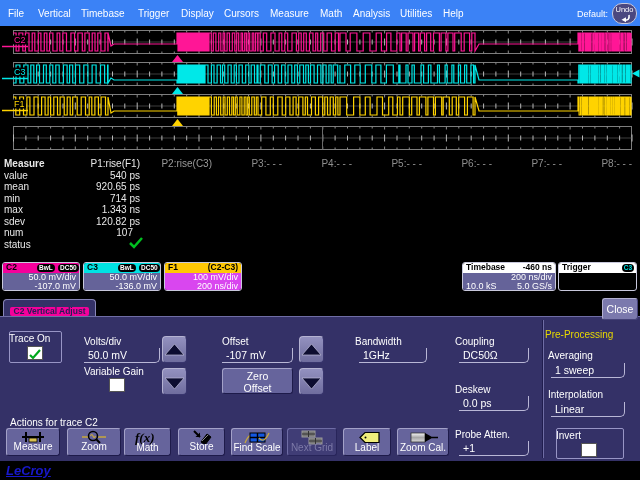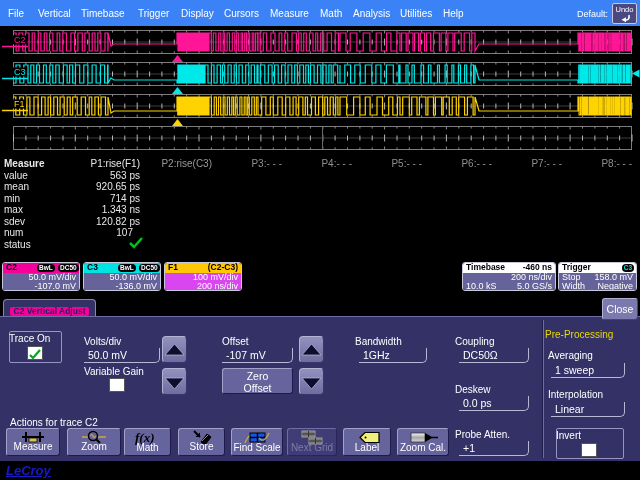--- a/index.html
+++ b/index.html
@@ -1,19 +1,19 @@
 <!DOCTYPE html>
 <html><head><meta charset="utf-8"><style>
 *{margin:0;padding:0;box-sizing:border-box;}
 html,body{width:640px;height:480px;overflow:hidden;background:#000;}
 body{font-family:"Liberation Sans",sans-serif;position:relative;}
 .abs{position:absolute;}
 #menubar{left:0;top:0;width:640px;height:26px;background:#3b82f6;color:#fff;font-size:10px;}
 #menubar span.mi{position:absolute;top:7.5px;}
-#undo{left:612px;top:3px;width:25px;height:21px;background:#4b4880;border:1px solid #c8c8dc;border-radius:2px;color:#fff;font-size:7.5px;text-align:center;line-height:8px;padding-top:2px;}
+#undo{left:612px;top:3px;width:25px;height:21px;background:#4b4880;border:1px solid #c8c8dc;border-radius:10px;color:#fff;font-size:7.5px;text-align:center;line-height:8px;padding-top:2px;}
 .mrow{color:#e8e8e8;font-size:10px;}
 .mlab{left:4px;}
 .descbox{border:1px solid #c8c8dc;border-radius:3px;overflow:hidden;font-size:9.5px;}
 .deschdr{height:9.5px;color:#000;font-size:8.5px;line-height:9.5px;font-weight:bold;position:relative;}
 .descbody{background:#656399;color:#fff;text-align:right;padding:0 3px;font-size:9px;line-height:9.3px;}
 .badge{position:absolute;top:0.5px;background:#000;color:#fff;border-radius:4px;font-size:6.5px;font-weight:bold;line-height:8.5px;padding:0 2px;}
 #dlg{left:0;top:316px;width:640px;height:145px;background:#343167;border-top:1px solid #6f6da5;}
 .vlab{position:absolute;color:#fff;font-size:10px;text-align:left;}
 .vbox{position:absolute;height:15px;border-bottom:1px solid #b9b7d6;border-right:1px solid #b9b7d6;border-bottom-right-radius:5px;color:#fff;font-size:10.5px;line-height:14px;padding-left:4px;}
 .btn3{position:absolute;background:#66649c;border-top:1px solid #a3a1c8;border-left:1px solid #a3a1c8;border-bottom:1px solid #1e1b4a;border-right:1px solid #1e1b4a;border-radius:3px;color:#fff;font-size:10.5px;text-align:center;}
@@ -83,21 +83,21 @@
 <span class="abs mrow" style="left:4px;top:158px;font-weight:bold">Measure</span>
 <span class="abs mrow" style="right:500px;top:158px;color:#e8e8e8">P1:rise(F1)</span>
 <span class="abs mrow" style="right:428px;top:158px;color:#9a9a9a">P2:rise(C3)</span>
 <span class="abs mrow" style="right:358px;top:158px;color:#8f8f8f">P3:- - -</span>
 <span class="abs mrow" style="right:288px;top:158px;color:#8f8f8f">P4:- - -</span>
 <span class="abs mrow" style="right:218px;top:158px;color:#8f8f8f">P5:- - -</span>
 <span class="abs mrow" style="right:148px;top:158px;color:#8f8f8f">P6:- - -</span>
 <span class="abs mrow" style="right:78px;top:158px;color:#8f8f8f">P7:- - -</span>
 <span class="abs mrow" style="right:8px;top:158px;color:#8f8f8f">P8:- - -</span>
 <span class="abs mrow mlab" style="top:169.5px">value</span>
-<span class="abs mrow" style="right:500px;top:169.5px">563 ps</span>
+<span class="abs mrow" style="right:500px;top:169.5px">540 ps</span>
 <span class="abs mrow mlab" style="top:181px">mean</span>
 <span class="abs mrow" style="right:500px;top:181px">920.65 ps</span>
 <span class="abs mrow mlab" style="top:192.5px">min</span>
 <span class="abs mrow" style="right:500px;top:192.5px">714 ps</span>
 <span class="abs mrow mlab" style="top:204px">max</span>
 <span class="abs mrow" style="right:500px;top:204px">1.343 ns</span>
 <span class="abs mrow mlab" style="top:215.5px">sdev</span>
 <span class="abs mrow" style="right:500px;top:215.5px">120.82 ps</span>
 <span class="abs mrow mlab" style="top:227px">num</span>
 <span class="abs mrow" style="right:507px;top:227px">107</span>
@@ -135,24 +135,20 @@
     </div>
 <div class="descbody">
       <div>200 ns/div</div>
       <div><span style="float:left">10.0 kS</span>5.0 GS/s</div>
     </div>
   </div>
 <div class="abs descbox" style="left:558px;top:262px;width:79px;height:29px">
 <div class="deschdr" style="background:#fff">
       <span style="position:absolute;left:3px">Trigger</span>
       <span class="badge" style="right:2px;color:#00e3e3">C3</span>
-    </div>
-<div class="descbody">
-      <div><span style="float:left">Stop</span>158.0 mV</div>
-      <div><span style="float:left">Width</span>Negative</div>
     </div>
   </div>
 <div id="dlg" class="abs"></div>
 <div class="abs" style="left:3px;top:299px;width:93px;height:17px;background:#343167;border:1px solid #8886b8;border-bottom:none;border-radius:4px 4px 0 0">
 <div class="abs" style="left:6px;top:7px;width:79px;height:9px;background:#f5009b;color:#251d56;font-size:8.5px;font-weight:bold;line-height:9.5px;text-align:center;border-radius:2px">C2 Vertical Adjust</div>
 </div>
 <div class="abs" style="left:602px;top:298px;width:36px;height:22px;background:#7b79ad;border:1px solid #b3b1d2;border-right-color:#454279;border-bottom-color:#454279;border-radius:3px;color:#fff;font-size:10.5px;text-align:center;line-height:20px">Close</div>
 <div class="grp" style="left:9px;top:331px;width:53px;height:32px"></div>
 <span class="vlab" style="left:9px;top:333px;width:53px">Trace On</span>
 <div class="cb" style="left:27px;top:346px"><svg width="14" height="12">

